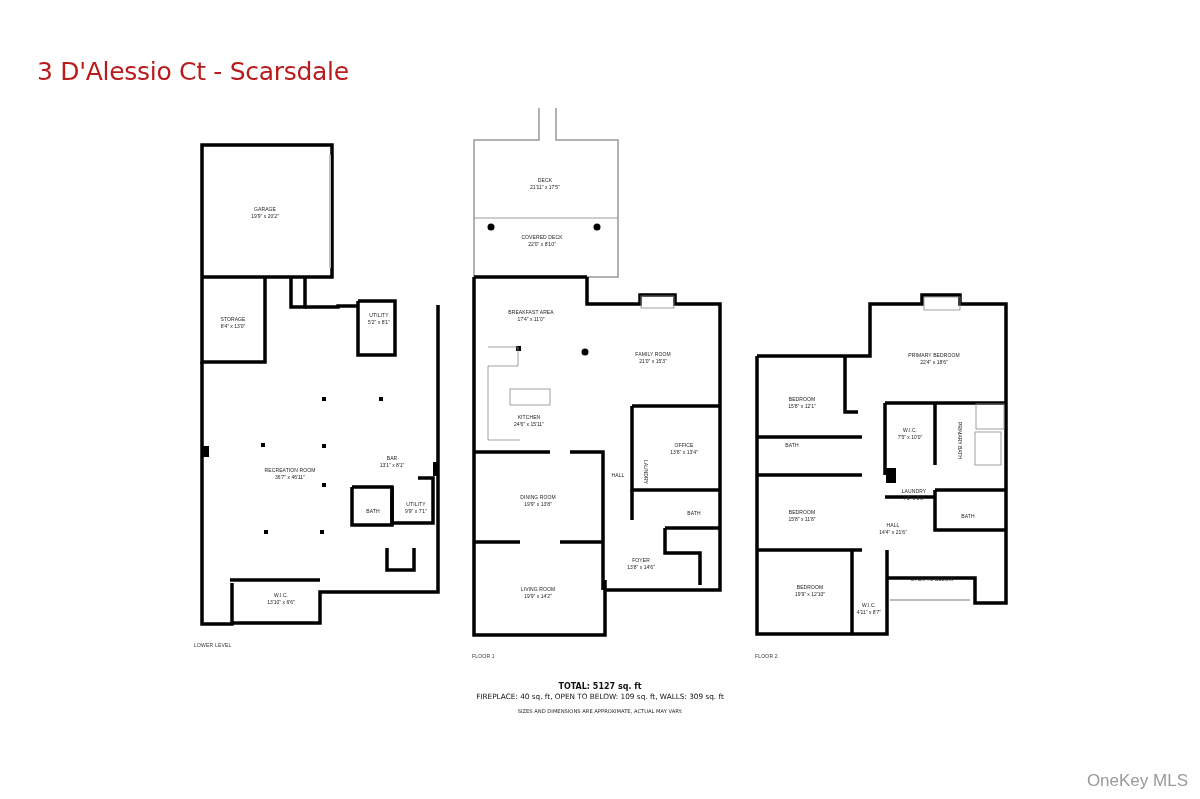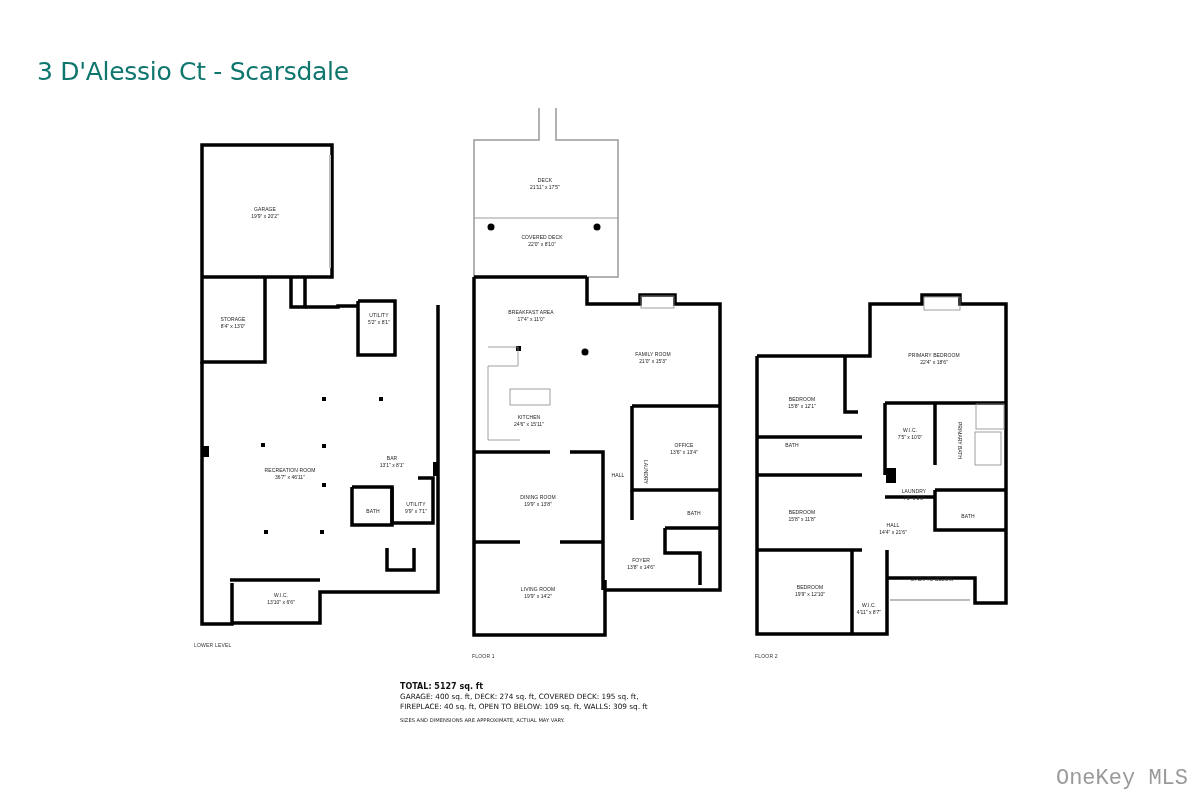--- a/index.html
+++ b/index.html
@@ -1,27 +1,27 @@
 <!DOCTYPE html>
 <html><head>
 <meta charset="utf-8">
 <style>
   html, body { margin: 0; padding: 0; background: #ffffff; }
   body { width: 1200px; height: 799px; position: relative; overflow: hidden; font-family: "Liberation Sans", sans-serif; color: #111; }
-  .title { position: absolute; left: 37px; top: 40px; font-size: 25px; font-family: "DejaVu Sans", sans-serif; font-weight: normal; color: #0f766e; letter-spacing: -0.3px; }
+  .title { position: absolute; left: 37px; top: 40px; font-size: 25px; font-family: "DejaVu Sans", sans-serif; font-weight: normal; color: #b91c1c; letter-spacing: -0.3px; }
   svg.plan { position: absolute; left: 0; top: 0; }
   .room { position: absolute; text-align: center; font-size: 5px; line-height: 7px; color: #222; transform: translateX(-50%); white-space: nowrap; }
   .room .nm { display: block; letter-spacing: 0.1px; }
   .room .dm { display: block; }
   .vlabel { position: absolute; font-size: 5px; color: #222; transform: rotate(90deg); transform-origin: left top; white-space: nowrap; }
   .floor-label { position: absolute; font-size: 5px; color: #333; letter-spacing: 0.2px; }
-  .summary { position: absolute; left: 400px; top: 682px; width: 400px; text-align: left; font-family: "DejaVu Sans", sans-serif; font-size: 7.3px; line-height: 9.8px; color: #111; }
+  .summary { position: absolute; left: 400px; top: 682px; width: 400px; text-align: center; font-family: "DejaVu Sans", sans-serif; font-size: 7.3px; line-height: 9.8px; color: #111; }
   .summary .total { font-weight: bold; font-size: 8px; }
   .summary .disclaimer { font-size: 5.2px; margin-top: 5px; color: #222; }
-  .brand { position: absolute; right: 12px; bottom: 8px; font-size: 22px; color: #9a9a9a; font-family: Liberation Mono, monospace; }
+  .brand { position: absolute; right: 12px; bottom: 8px; font-size: 17px; color: #9a9a9a; font-family: Liberation Sans, sans-serif; }
 </style>
 </head>
 <body>
 
 <h1 class="title">3 D'Alessio Ct - Scarsdale</h1>
 
 <svg class="plan" width="1200" height="799" viewBox="0 0 1200 799">
   <g fill="none" stroke="#000" stroke-width="3.5" stroke-linejoin="miter">
 
     <polyline points="202,277 202,145 332,145 332,277 202,277"></polyline>
@@ -230,18 +230,17 @@
   <span class="dm">19'9" x 12'10"</span>
 </div>
 <div class="room" style="left:869px;top:602px">
   <span class="nm">W.I.C.</span>
   <span class="dm">4'11" x 8'7"</span>
 </div>
 <div class="floor-label" style="left:755px;top:653px">FLOOR 2</div>
 
 <div class="summary">
   <div class="total">TOTAL: 5127 sq. ft</div>
-  <div>GARAGE: 400 sq. ft, DECK: 274 sq. ft, COVERED DECK: 195 sq. ft,</div>
   <div>FIREPLACE: 40 sq. ft, OPEN TO BELOW: 109 sq. ft, WALLS: 309 sq. ft</div>
   <div class="disclaimer">SIZES AND DIMENSIONS ARE APPROXIMATE, ACTUAL MAY VARY.</div>
 </div>
 
 <div class="brand">OneKey MLS</div>
 
 </body></html>

